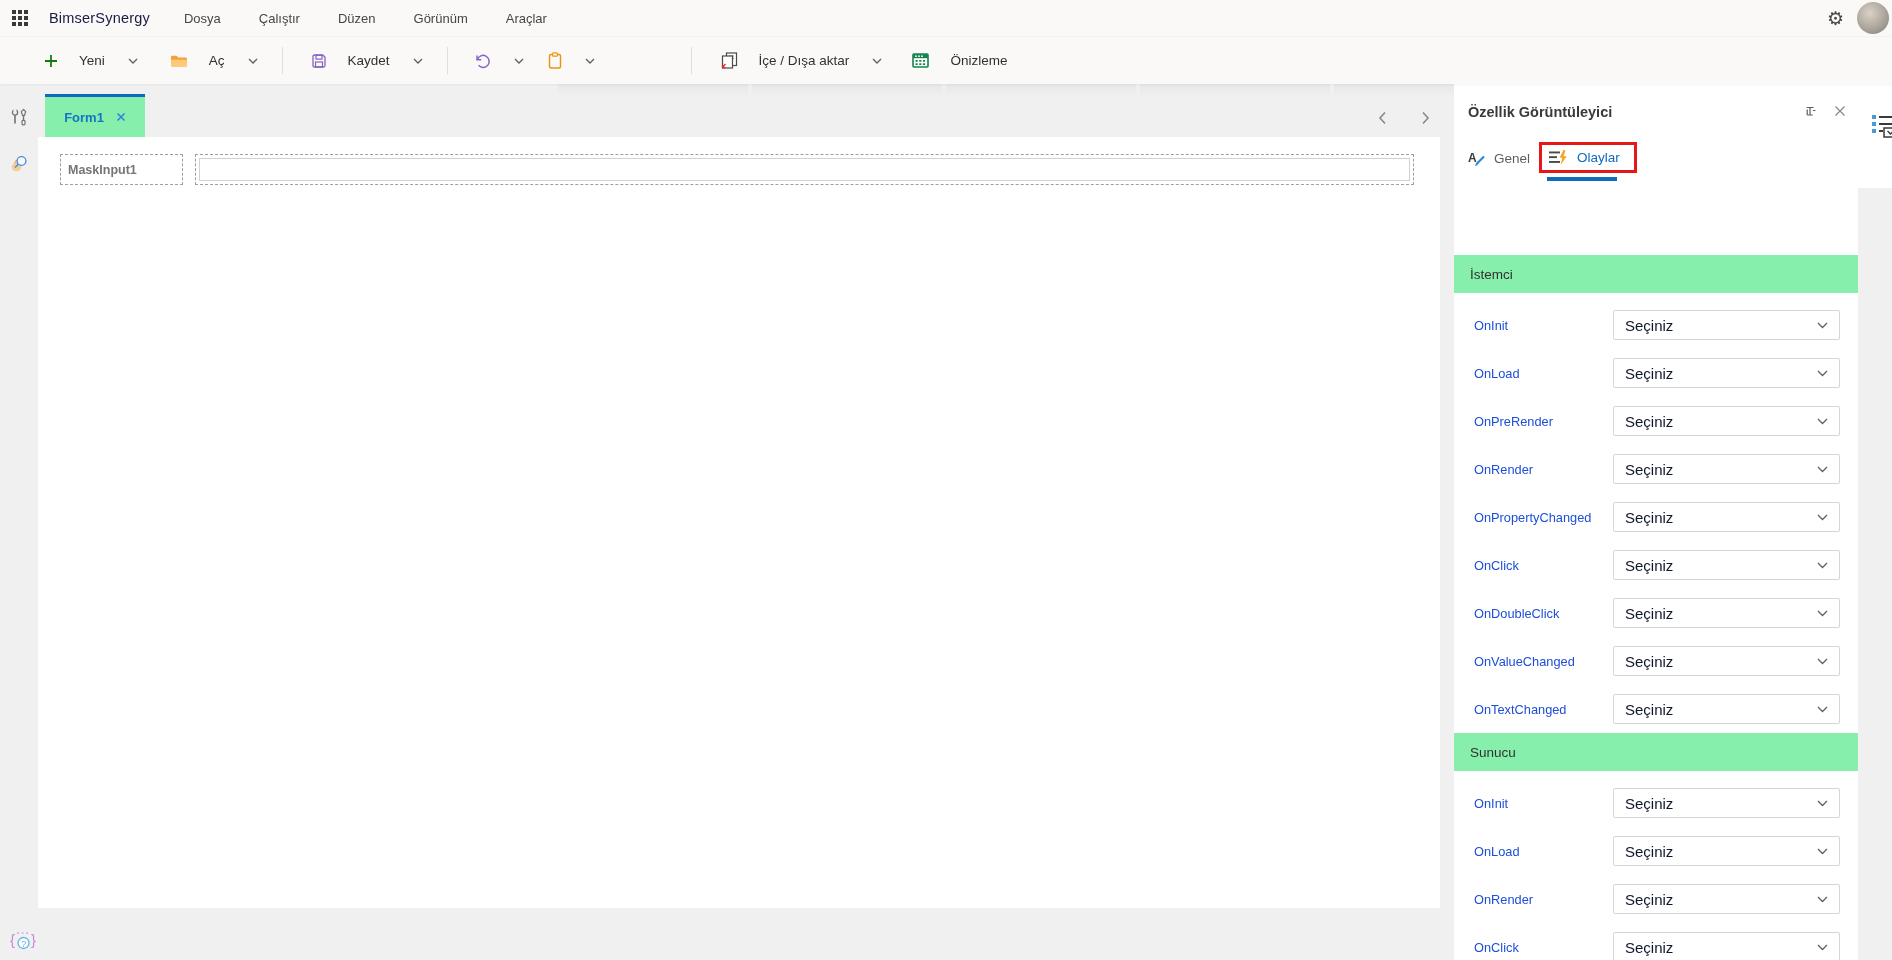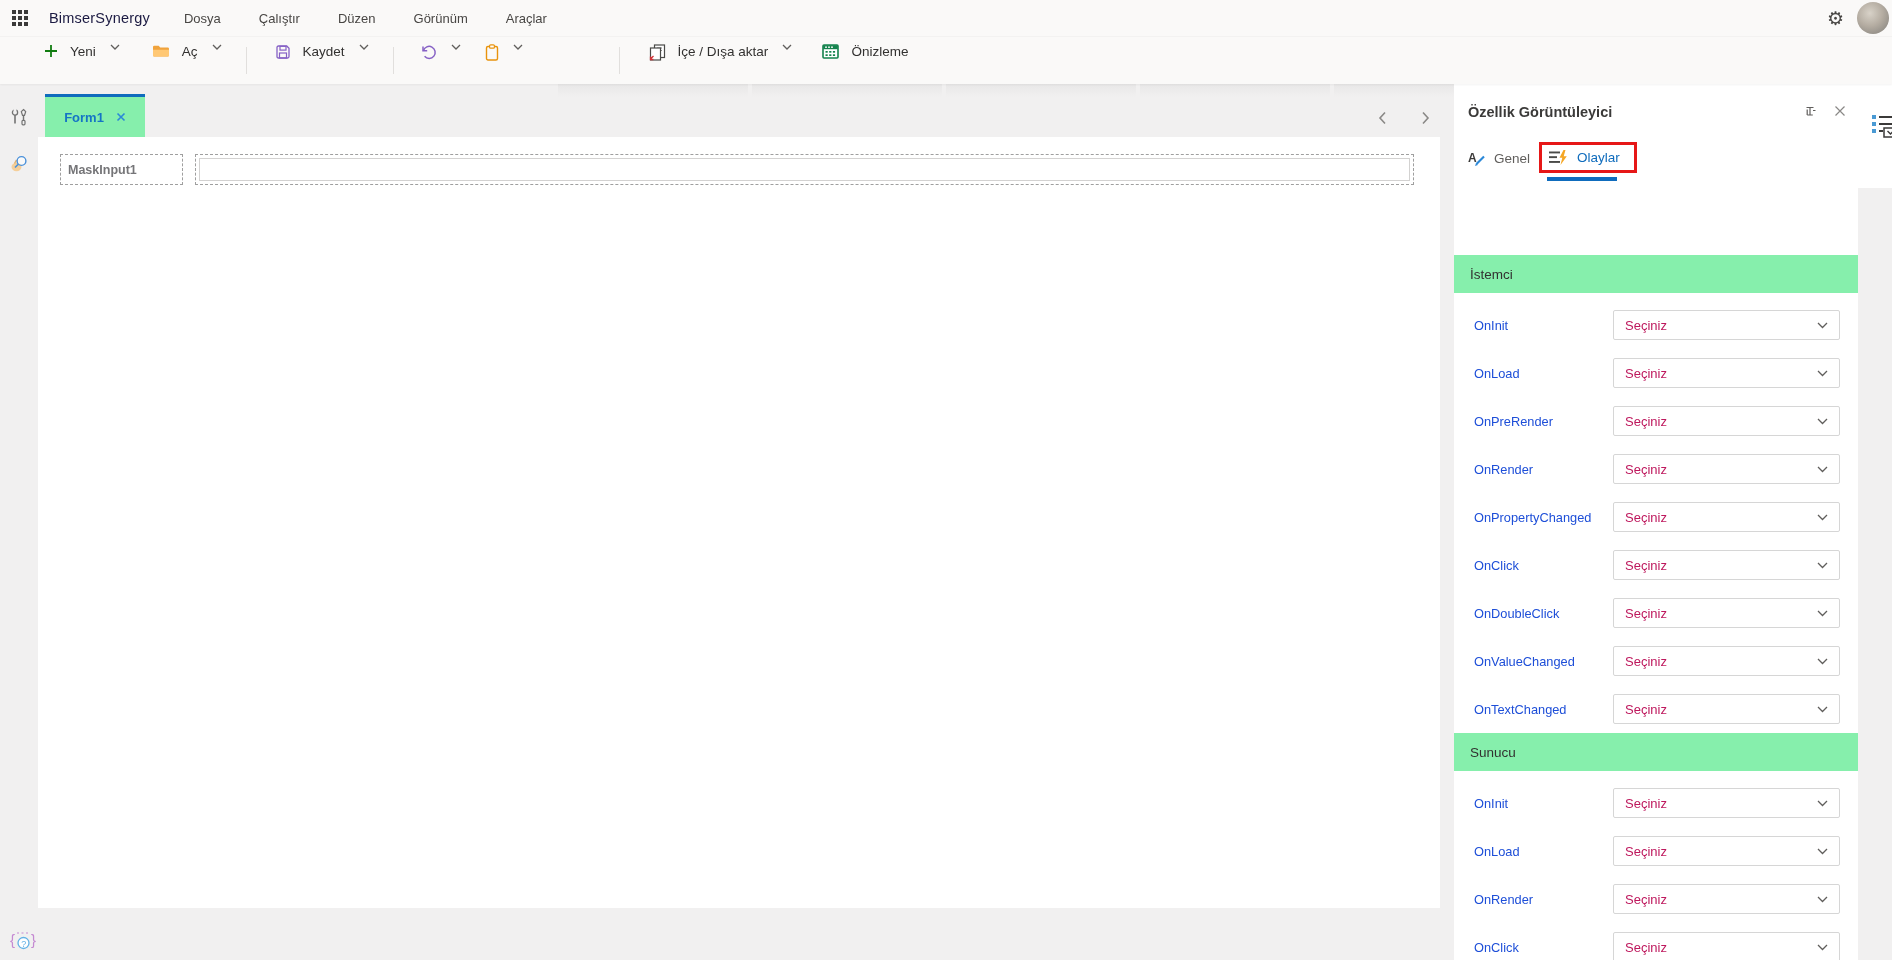--- a/index.html
+++ b/index.html
@@ -17,21 +17,21 @@
   .menu-item { font-size:13px; color:#484644; margin-right:38px; cursor:pointer; }
   .topbar-right { margin-left:auto; display:flex; align-items:center; gap:13px; padding-right:3px; }
   .gear { font-size:19px; color:#484644; cursor:pointer; line-height:1; font-family:"DejaVu Sans", sans-serif; }
   .avatar { width:32px; height:32px; border-radius:50%; cursor:pointer;
             background:radial-gradient(circle at 40% 35%, #d8d2c8 0%, #b5ada2 45%, #7e7c78 100%); }
 
   
   .toolbar { position:absolute; left:0; top:36px; width:1892px; height:48px; background:#faf9f8;
              border-top:1px solid #f3f2f1; display:flex; align-items:center;
              box-shadow:0 1px 2px rgba(0,0,0,.05); z-index:5; }
-  .tb-btn { display:flex; align-items:flex-start; gap:12px; font-size:13.5px; color:#323130; cursor:pointer;
+  .tb-btn { display:flex; align-items:center; gap:21px; font-size:13.5px; color:#323130; cursor:pointer;
             height:34px; padding:0 4px; white-space:nowrap; }
   .tb-divider { width:1px; height:27px; background:#e1dfdd; }
   .chev-d { margin-left:2px; }
 
   
   .leftbar { position:absolute; left:0; top:84px; width:38px; height:876px; background:#f1f0f0;
              display:flex; flex-direction:column; align-items:center; padding-top:24px; gap:26px; }
   .lb-icon { cursor:pointer; }
   .brace-help { position:absolute; left:9px; bottom:8px; cursor:pointer; }
 
@@ -75,21 +75,21 @@
   .section-header { height:38px; background:#86efac; display:flex; align-items:center;
                     justify-content:space-between; padding:0 16px; }
   .section-title { font-size:13.5px; color:#323130; }
   .collapse-icon { cursor:pointer; padding:4px 2px; }
   .section-rows { padding-top:8px; }
   .prop-row { height:48px; display:flex; align-items:center; }
   .prop-label { padding-left:20px; width:155px; font-size:12.8px; color:#1d4ed8; }
   .select { margin-left:auto; margin-right:18px; width:227px; height:30px; border:1px solid #d6d6d6;
             border-radius:2px; background:#fff; display:flex; align-items:center;
             justify-content:space-between; padding:0 11px; cursor:pointer; }
-  .select-ph { font-size:13px; color:#be185d; }
+  .select-ph { font-size:15px; color:#0f172a; }
 
   
   .rightstrip { position:absolute; left:1858px; top:84px; width:34px; height:876px; background:#f1f0f0; }
   .strip-active { position:absolute; left:0; top:0; width:34px; height:104px; background:#fff; }
   .strip-icon { position:absolute; left:14px; top:30px; cursor:pointer; }
 </style>
 </head>
 <body>
 
 <div class="topbar">

